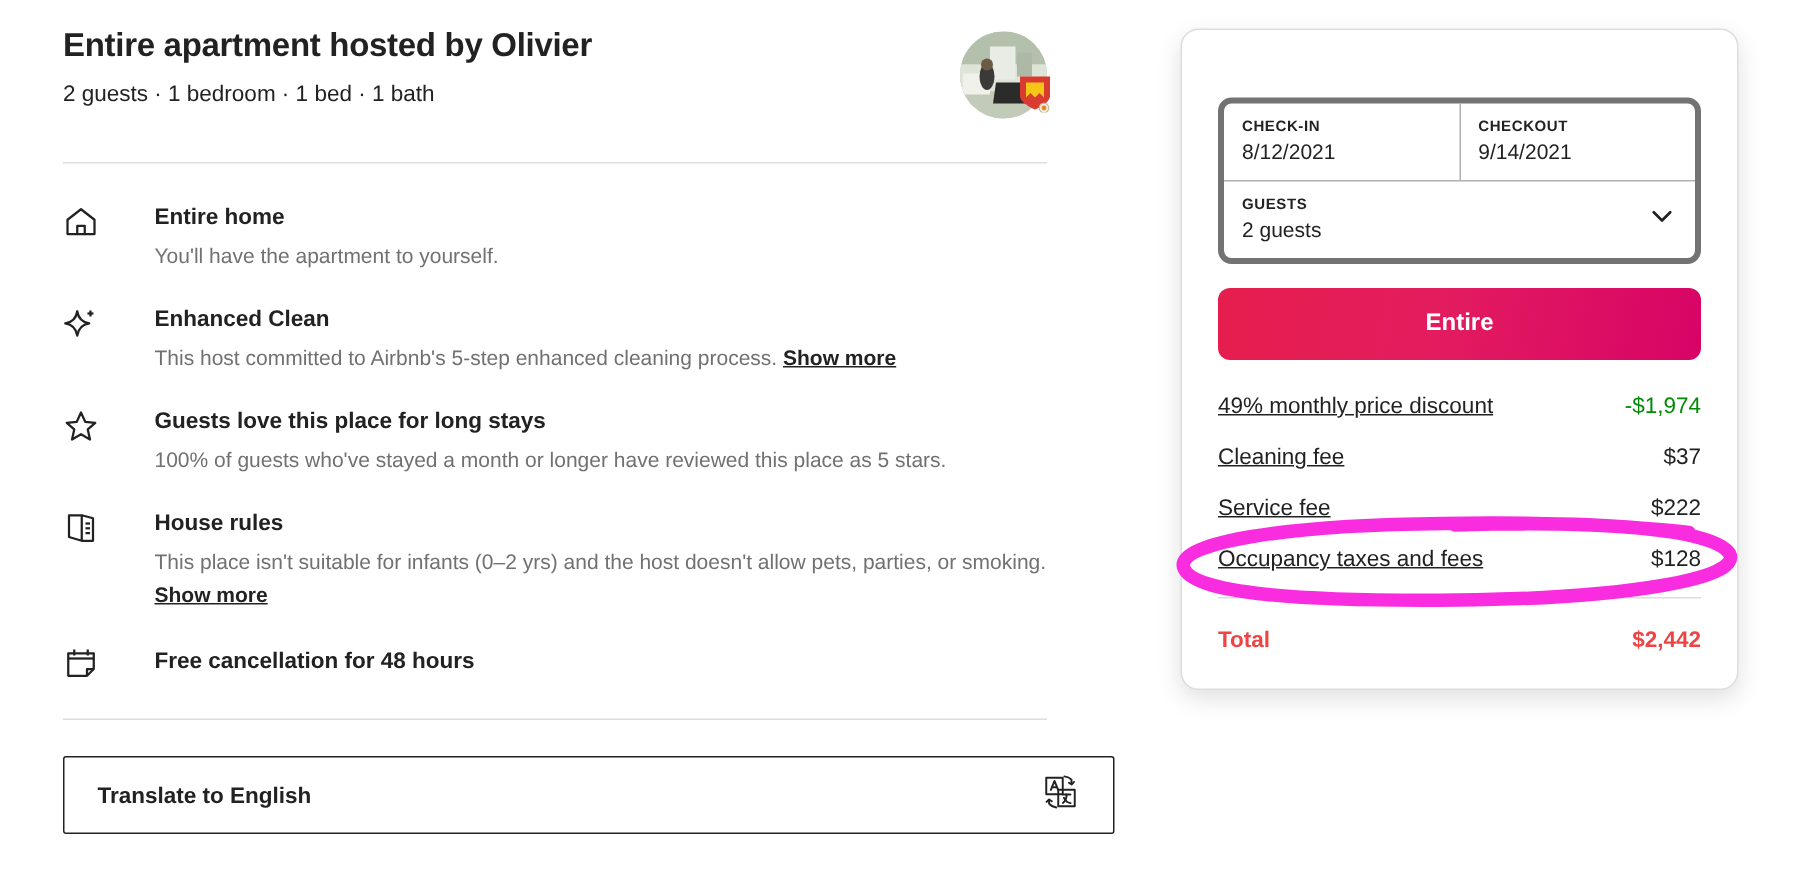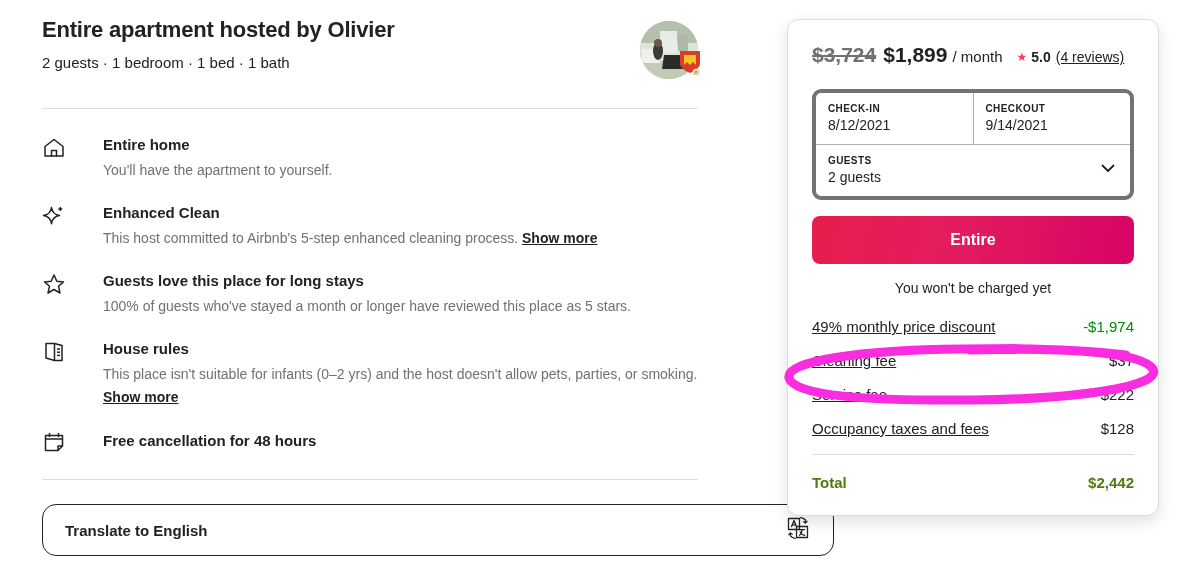--- a/index.html
+++ b/index.html
@@ -46,22 +46,22 @@
   .feature .fsub .more {
     color: #222222; font-weight: bold; text-decoration: underline; cursor: pointer;
   }
   .feature .showmore-line { margin-top: 4px; }
   .feature .showmore-line .more {
     font-size: 14px; color: #222222; font-weight: bold; text-decoration: underline; cursor: pointer;
   }
   .feature.single .fhead { padding-top: 2px; }
 
   .translate-btn {
-    margin-top: 24px; width: 792px; height: 52px;
-    border: 1px solid #222222; border-radius: 14px;
+    margin-top: 24px; width: 701px; height: 52px;
+    border: 1px solid #222222; border-radius: 2px;
     display: flex; align-items: center; justify-content: space-between;
     padding: 15px 22px; cursor: pointer; background: #fff;
   }
   .translate-btn .tlabel { font-size: 15px; font-weight: bold; color: #222222; }
 
   
   .card {
     position: absolute; left: 787px; top: 19px; width: 372px;
     border: 1px solid #dddddd; border-radius: 12px; background: #ffffff;
     box-shadow: 0 6px 16px rgba(0,0,0,0.12);
@@ -114,21 +114,21 @@
     display: flex; justify-content: space-between; align-items: baseline;
     margin-bottom: 17px; font-size: 15px; color: #222222;
   }
   .brow .blabel { text-decoration: underline; cursor: pointer; }
   .brow .bval { white-space: nowrap; }
   .brow.discount .bval { color: #008a05; }
 
   .total-div { height: 1px; background: #dddddd; margin-top: 5px; }
   .total-row {
     display: flex; justify-content: space-between; align-items: baseline;
-    margin-top: 19px; font-size: 15px; font-weight: bold; color: #4d7c0f; gap: 27px;
+    margin-top: 19px; font-size: 15px; font-weight: bold; color: #ef4444; gap: 27px;
   }
 
   
   .annotation { position: absolute; left: 782px; top: 344px; width: 384px; height: 62px; pointer-events: none; }
 </style>
 </head>
 <body>
 
 <div class="page">
 
@@ -264,30 +264,20 @@
           <path d="M18.6 6.8 L20.4 8.0 L22.0 6.3"></path>
           <path d="M10.2 23.3 C8.1 23.0 6.4 22.1 5.4 20.8 L5.4 18.6"></path>
           <path d="M7.2 19.2 L5.4 18.0 L3.7 19.6"></path>
         </svg>
       </span>
     </div>
   </div>
 
   <div class="card">
 
-    <div class="price-line">
-      <span class="price-old">$3,724</span>
-      <span class="price-new">$1,899</span>
-      <span class="price-per">/ month</span>
-      <span class="rating">
-        <span class="star">★</span>
-        <span class="rval">5.0</span>
-        <span class="rrev">(4 reviews)</span>
-      </span>
-    </div>
 
     <div class="datebox">
       <div class="daterow">
         <div class="datecell left-cell">
           <div class="dlabel">CHECK-IN</div>
           <div class="dval">8/12/2021</div>
         </div>
         <div class="datecell">
           <div class="dlabel">CHECKOUT</div>
           <div class="dval">9/14/2021</div>
@@ -300,21 +290,20 @@
         </div>
         <span>
           <svg width="20" height="20" viewBox="0 0 20 20" fill="none" stroke="#222" stroke-width="1.8" stroke-linecap="round" stroke-linejoin="round">
             <path d="M4.5 7.5 L10 13 L15.5 7.5"></path>
           </svg>
         </span>
       </div>
     </div>
 
     <button class="reserve">Entire</button>
-    <div class="nocharge">You won't be charged yet</div>
 
     <div class="breakdown">
       <div class="brow discount">
         <span class="blabel">49% monthly price discount</span>
         <span class="bval">-$1,974</span>
       </div>
       <div class="brow">
         <span class="blabel">Cleaning fee</span>
         <span class="bval">$37</span>
       </div>

